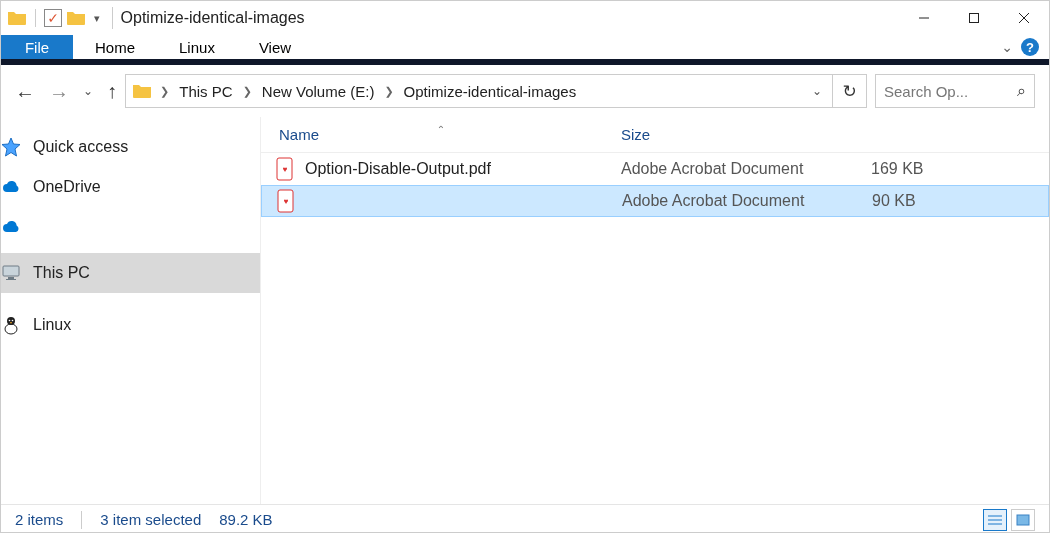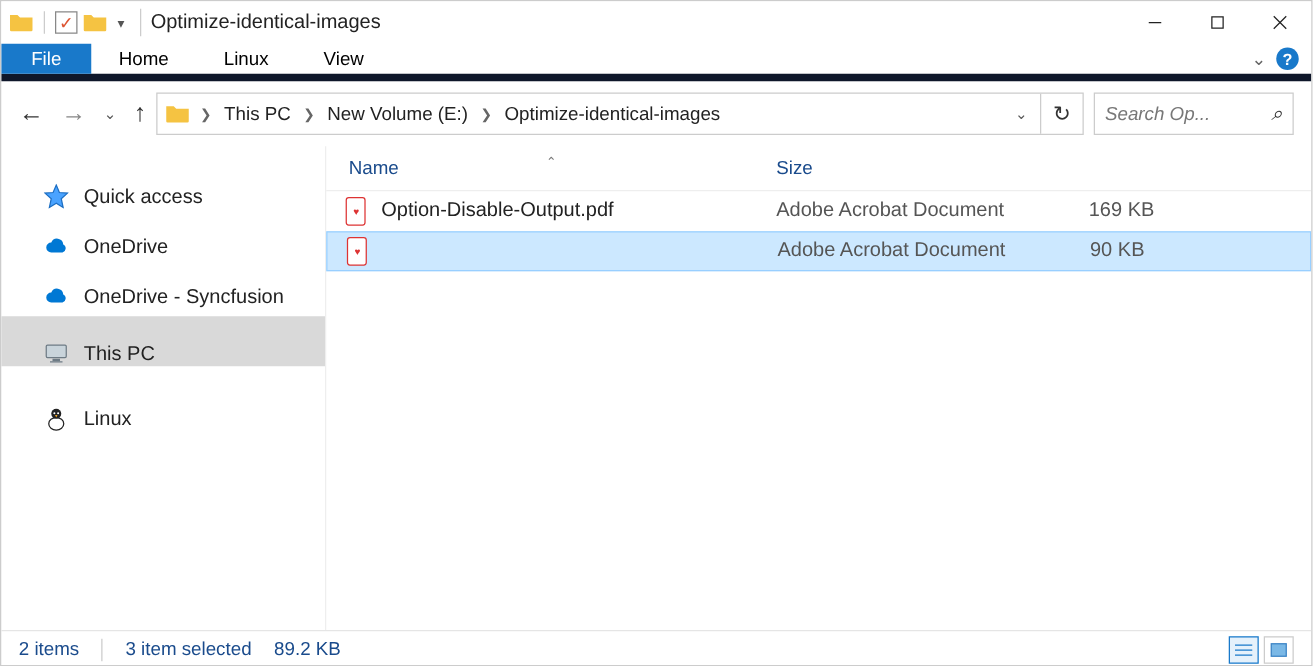--- a/index.html
+++ b/index.html
@@ -33,28 +33,28 @@
   .nav-arrow.active { color:#333; }
   .nav-dd { font-size:12px; color:#555; }
   .nav-up { font-size:20px; color:#333; }
   .addressbar { flex:1; height:34px; border:1px solid #ccc; background:#fff; display:flex; align-items:center; padding-left:6px; gap:4px; }
   .addressbar .folder-ico { width:20px; height:18px; }
   .crumb { display:flex; align-items:center; gap:4px; font-size:15px; color:#222; padding: 0 2px; }
   .crumb-sep { color:#666; font-size:11px; padding:0 4px;}
   .addr-right { margin-left:auto; display:flex; align-items:center; height:100%; }
   .addr-dd { padding: 0 10px; color:#555; font-size:12px; border-left:0; }
   .addr-refresh { width:34px; height:32px; display:flex; align-items:center; justify-content:center; border-left:1px solid #ccc; color:#333; font-size:17px;}
-  .searchbox { width:160px; height:34px; border:1px solid #ccc; display:flex; align-items:center; padding:0 8px; color:#777; font-size:15px;font-style:italic; }
+  .searchbox { width:160px; height:34px; border:1px solid #ccc; display:flex; align-items:center; padding:0 8px; color:#777; font-size:15px; }
   .searchbox .stext { flex:1; white-space:nowrap; overflow:hidden; text-overflow:ellipsis; }
   .searchbox .sicon { color:#333; font-size:16px; }
 
   
   .main { display:flex; height: calc(533px - 34px - 30px - 52px - 30px); }
   .sidebar { width:260px; border-right:1px solid #eee; padding-top:10px; }
-  .side-item { height:40px; display:flex; align-items:flex-end; padding-left:34px; gap:12px; font-size:16px; color:#222; }
+  .side-item { height:40px; display:flex; align-items:center; gap:12px; font-size:16px; color:#222; }
   .side-item.selected { background:#d9d9d9; }
   .side-spacer { height:6px; }
   .side-ico { width:20px; height:20px; display:flex; align-items:center; justify-content:center; }
 
   .content { flex:1; display:flex; flex-direction:column; }
   .col-headers { height:36px; display:flex; align-items:center; border-bottom:1px solid #eee; color:#1a4b8c; font-size:15px; }
   .col-name { width:360px; padding-left:18px; position:relative; }
   .col-name .sort-ind { position:absolute; top:-2px; left:50%; transform:translateX(-50%); font-size:10px; color:#777;}
   .col-type { width:250px; }
   .col-size { width:120px; text-align:left; }
@@ -187,21 +187,20 @@
           </svg>
         </span>
        <span>OneDrive</span>
      </div>
       <div class="side-item">
        <span class="side-ico">
           <svg viewBox="0 0 20 20" width="20" height="20" class="svg-cloud">
             <path d="M6 15a4 4 0 010-8 5 5 0 019.6 1.5A3.5 3.5 0 0115 15H6z"></path>
           </svg>
         </span>
-       <span>OneDrive - Syncfusion</span>
      </div>
       <div class="side-spacer"></div>
       <div class="side-item selected">
        <span class="side-ico">
           <svg viewBox="0 0 20 20" width="20" height="20" class="svg-pc">
             <rect x="2" y="3" width="16" height="10" rx="1" fill="#c9d4db" stroke="#6e7b85"></rect>
             <rect x="7" y="14" width="6" height="2" fill="#6e7b85"></rect>
             <rect x="5" y="16" width="10" height="1" fill="#6e7b85"></rect>
           </svg>
         </span>

